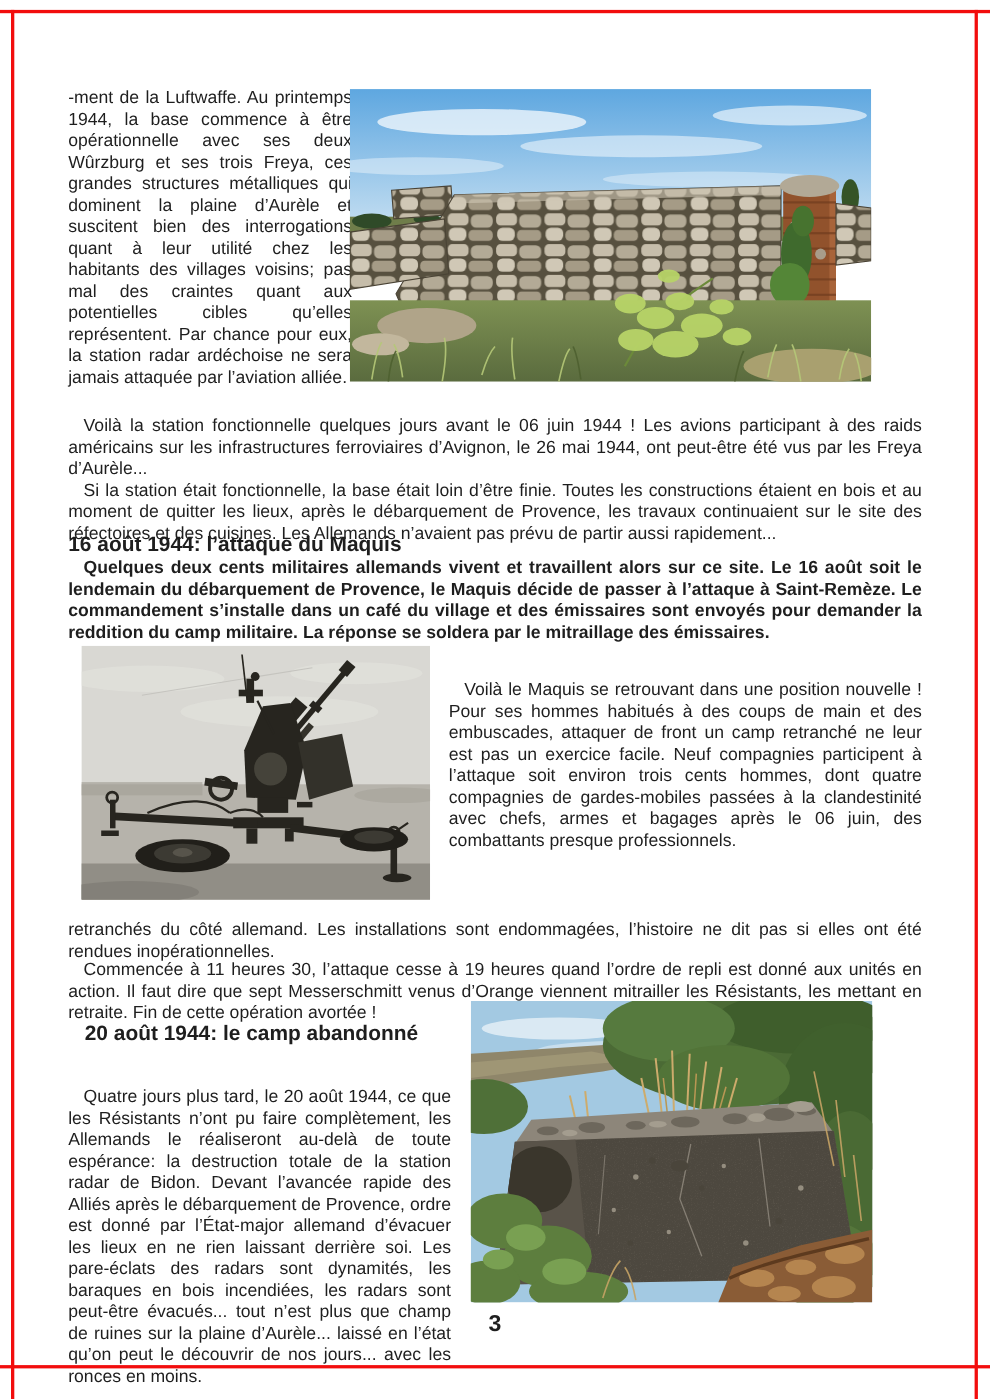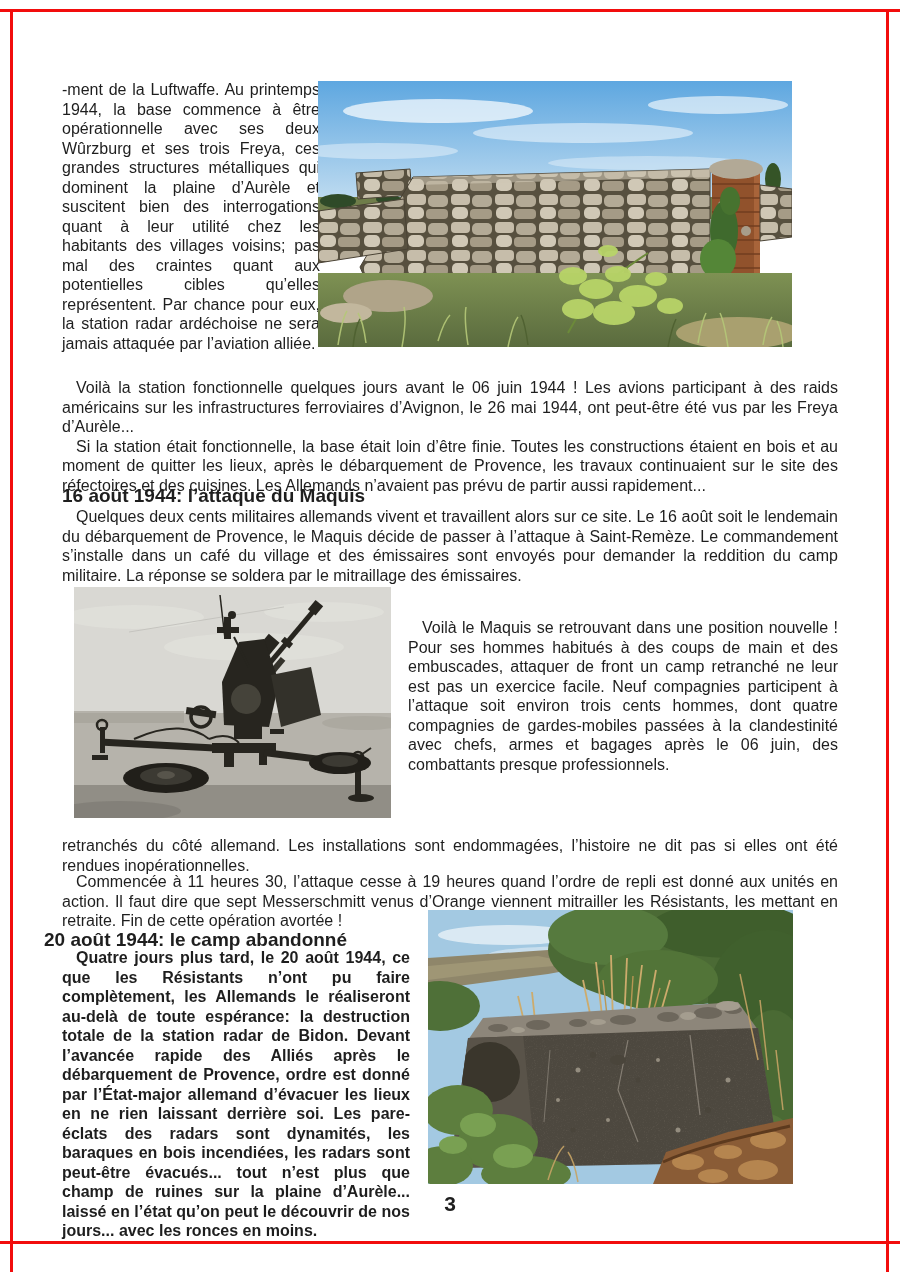--- a/index.html
+++ b/index.html
@@ -134,21 +134,21 @@
     </svg>
   </div>
 
   <div class="abs txt" style="left:62px;top:378px;width:776px;">
     <p class="ind">Voilà la station fonctionnelle quelques jours avant le 06 juin 1944 ! Les avions participant à des raids américains sur les infrastructures ferroviaires d’Avignon, le 26 mai 1944, ont peut-être été vus par les Freya d’Aurèle...</p>
     <p class="ind">Si la station était fonctionnelle, la base était loin d’être finie. Toutes les constructions étaient en bois et au moment de quitter les lieux, après le débarquement de Provence, les travaux continuaient sur le site des réfectoires et des cuisines. Les Allemands n’avaient pas prévu de partir aussi rapidement...</p>
   </div>
 
   <h2 class="sec abs" style="left:62px;top:485px;">16 août 1944: l’attaque du Maquis</h2>
 
-  <div class="abs txt" style="left:62px;top:507px;width:776px;">
+  <div class="abs txt" style="left:62px;top:507px;width:776px;font-weight:bold;">
     <p class="ind">Quelques deux cents militaires allemands vivent et travaillent alors sur ce site. Le 16 août soit le lendemain du débarquement de Provence, le Maquis décide de passer à l’attaque à Saint-Remèze. Le commandement s’installe dans un café du village et des émissaires sont envoyés pour demander la reddition du camp militaire. La réponse se soldera par le mitraillage des émissaires.</p>
   </div>
 
   <div class="photo" style="left:74px;top:587px;width:317px;height:231px;">
     <svg width="317" height="231" viewBox="0 0 317 231">
       <rect width="317" height="231" fill="#d9d8d3"></rect>
       <ellipse cx="60" cy="30" rx="70" ry="12" fill="#e6e5e0" opacity="0.5"></ellipse>
       <ellipse cx="180" cy="60" rx="90" ry="14" fill="#e6e5e0" opacity="0.5"></ellipse>
       <ellipse cx="250" cy="25" rx="60" ry="10" fill="#e6e5e0" opacity="0.5"></ellipse>
       <path d="M55,45 L210,20" stroke="#c5c4bf" stroke-width="1" fill="none"></path>
@@ -215,23 +215,23 @@
   </div>
 
   <div class="abs txt" style="left:62px;top:836px;width:776px;">
     <p>retranchés du côté allemand. Les installations sont endommagées, l’histoire ne dit pas si elles ont été rendues inopérationnelles.</p>
   </div>
 
   <div class="abs txt" style="left:62px;top:872px;width:776px;">
     <p class="ind">Commencée à 11 heures 30, l’attaque cesse à 19 heures quand l’ordre de repli est donné aux unités en action. Il faut dire que sept Messerschmitt venus d’Orange viennent mitrailler les Résistants, les mettant en retraite. Fin de cette opération avortée !</p>
   </div>
 
-  <h2 class="sec abs" style="left:44px;top:929px;">20 août 1944: le camp abandonné</h2>
-
-  <div class="abs txt" style="left:62px;top:948px;width:348px;font-weight:bold;">
+  <h2 class="sec abs" style="left:77px;top:929px;">20 août 1944: le camp abandonné</h2>
+
+  <div class="abs txt" style="left:62px;top:988px;width:348px;">
     <p class="ind">Quatre jours plus tard, le 20 août 1944, ce que les Résistants n’ont pu faire complètement, les Allemands le réaliseront au-delà de toute espérance: la destruction totale de la station radar de Bidon. Devant l’avancée rapide des Alliés après le débarquement de Provence, ordre est donné par l’État-major allemand d’évacuer les lieux en ne rien laissant derrière soi. Les pare-éclats des radars sont dynamités, les baraques en bois incendiées, les radars sont peut-être évacués... tout n’est plus que champ de ruines sur la plaine d’Aurèle... laissé en l’état qu’on peut le découvrir de nos jours... avec les ronces en moins.</p>
   </div>
 
   <div class="photo" style="left:428px;top:910px;width:365px;height:274px;">
     <svg width="365" height="274" viewBox="0 0 365 274">
       <defs>
         <filter id="noise" x="0" y="0" width="100%" height="100%">
           <feTurbulence type="fractalNoise" baseFrequency="0.9" numOctaves="2" stitchTiles="stitch"></feTurbulence>
           <feColorMatrix type="matrix" values="0 0 0 0 0  0 0 0 0 0  0 0 0 0 0  0.7 0.7 0.7 0 0"></feColorMatrix>
         </filter>

